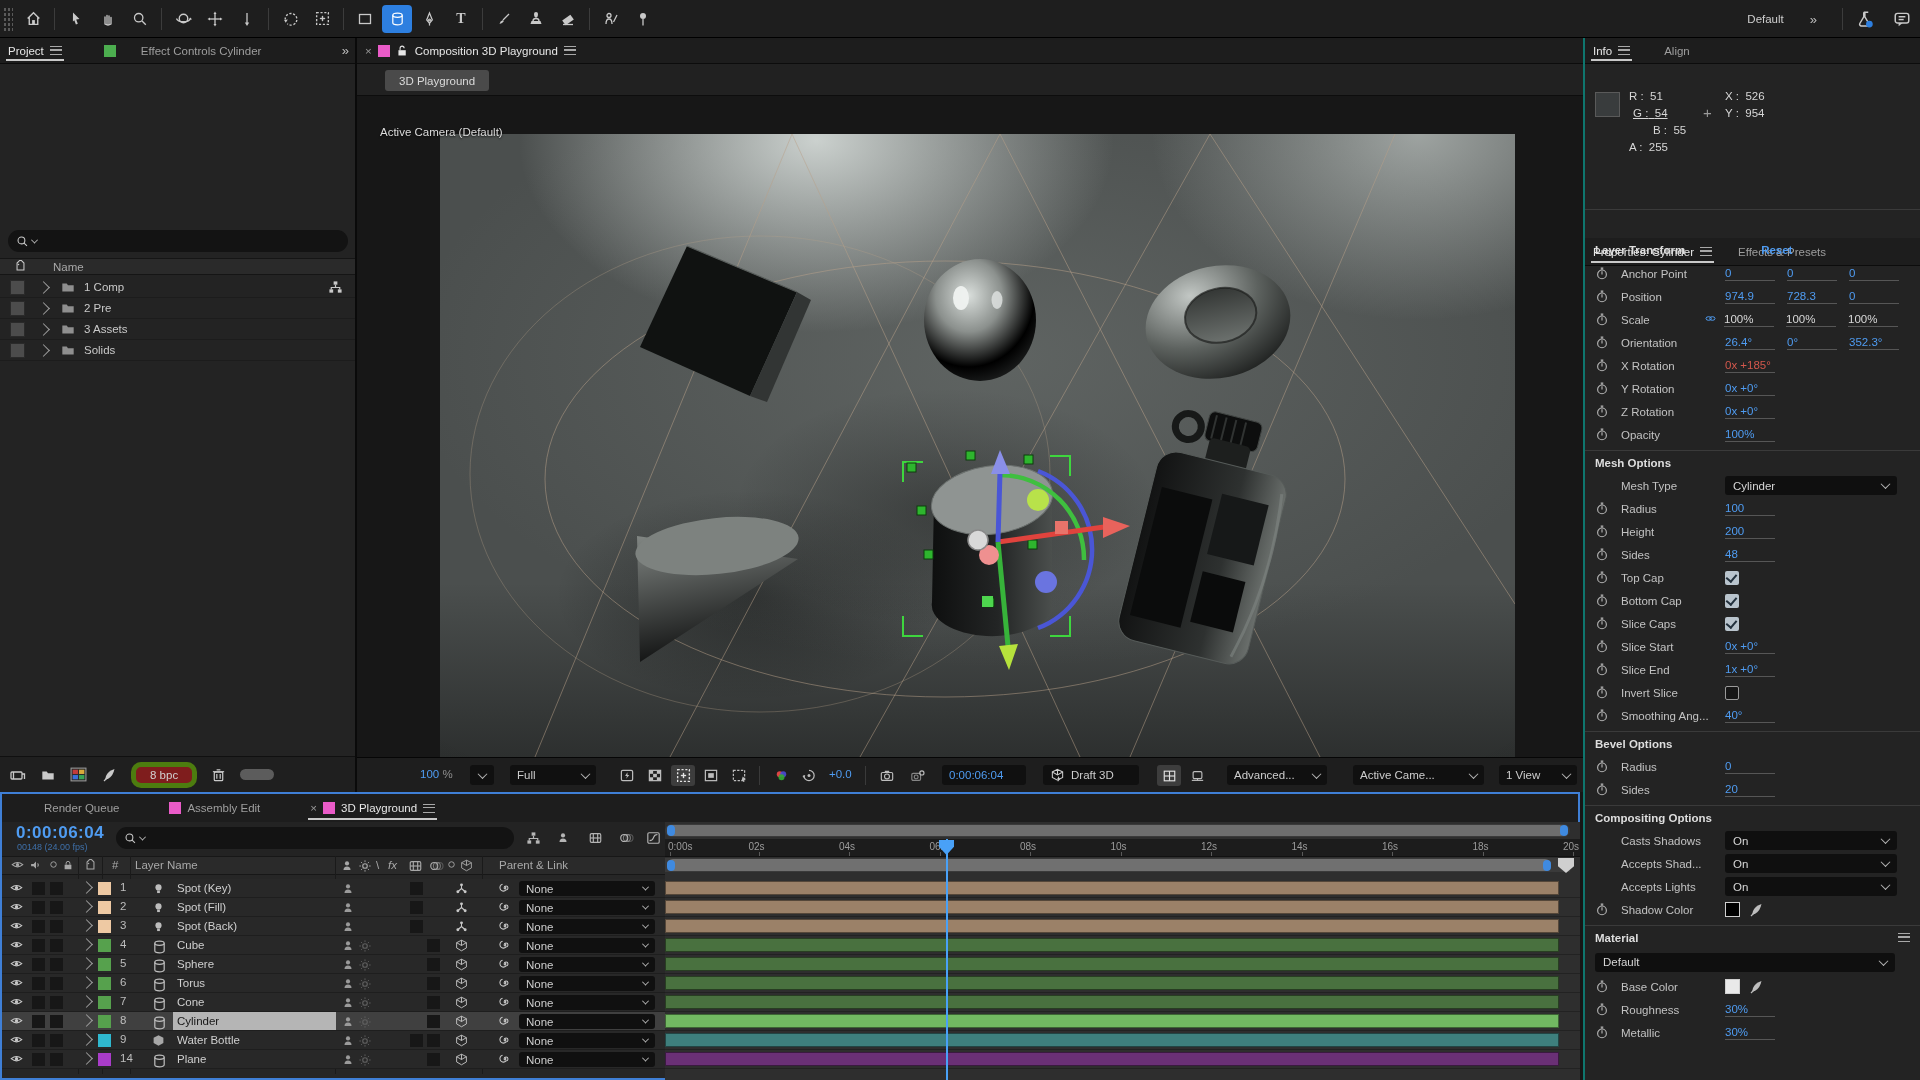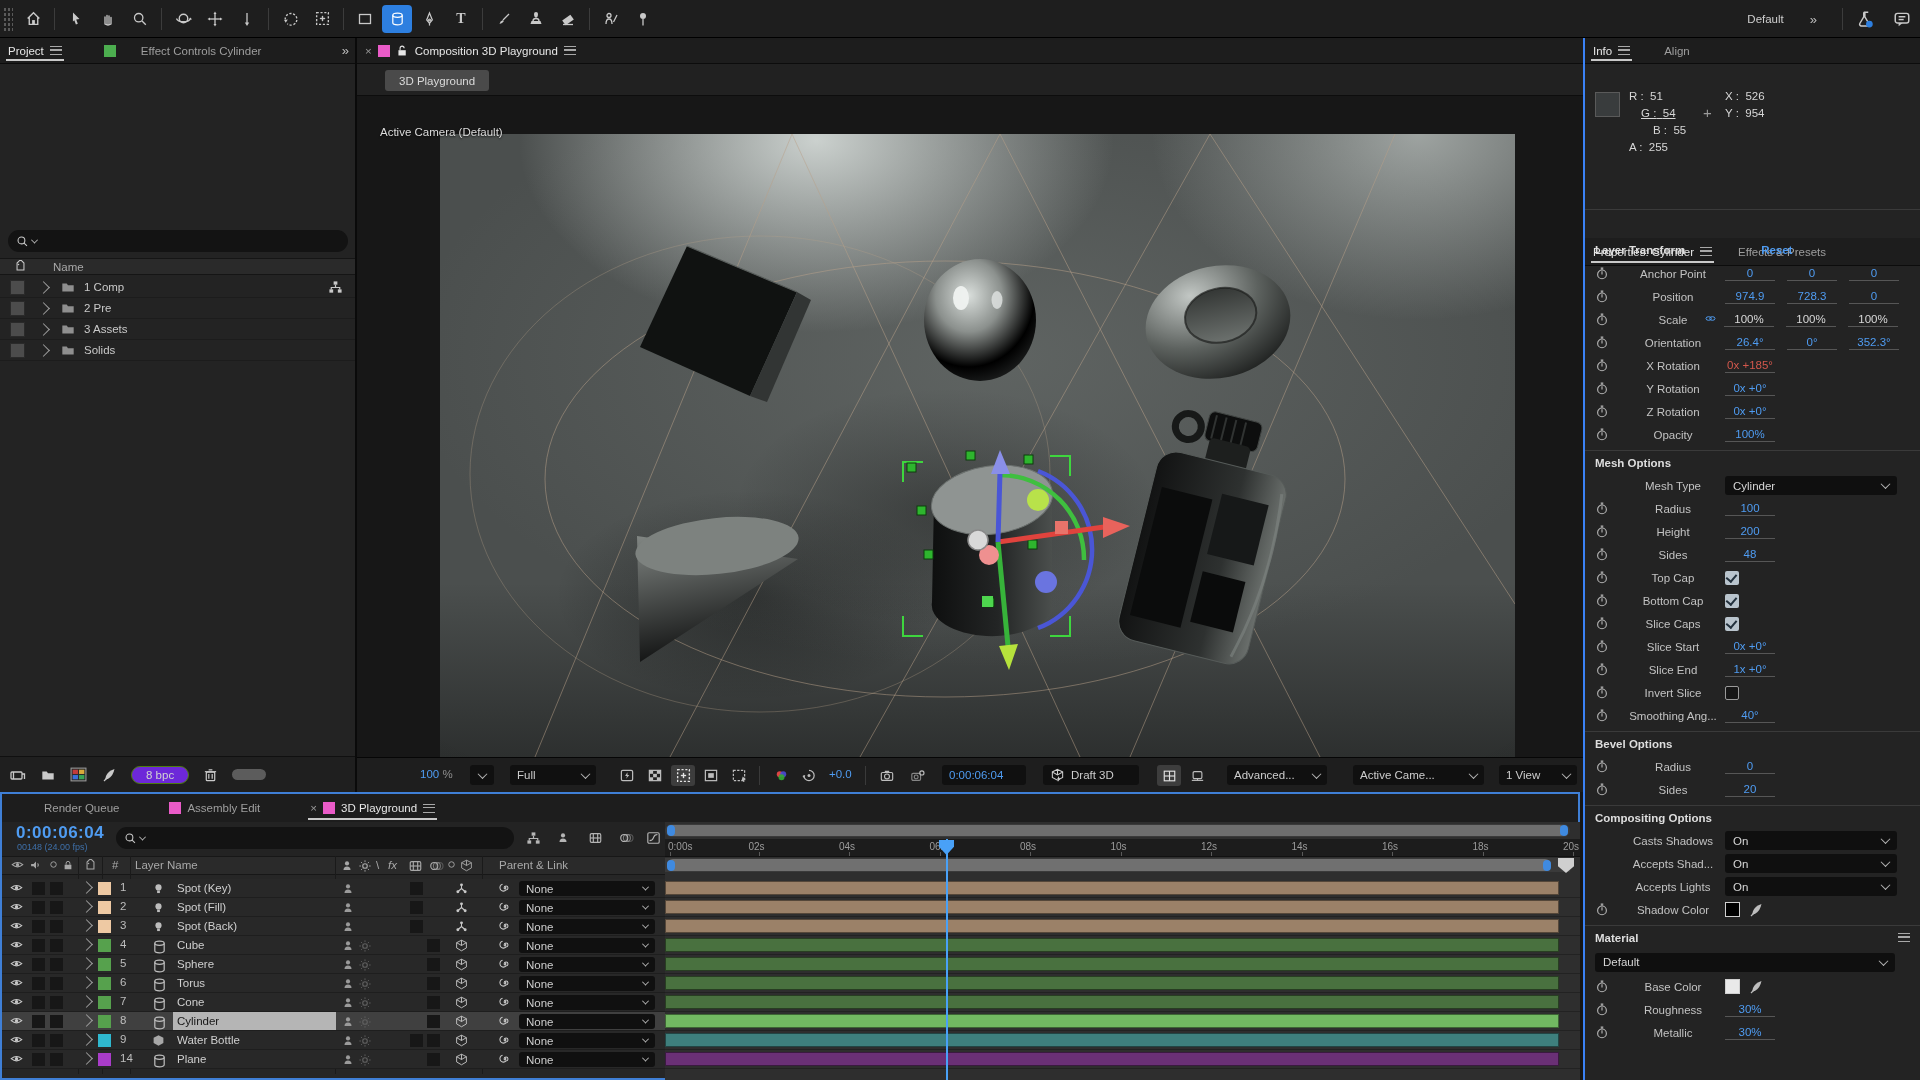--- a/index.html
+++ b/index.html
@@ -33,21 +33,21 @@
 
   
   #project { position:absolute; left:0; top:38px; width:357px; height:754px; background:#222; border-right:2px solid #0a0a0a; }
   #project .content { position:absolute; top:26px; left:0; right:0; bottom:0; background:#232323; }
   #proj-search { position:absolute; left:8px; top:166px; width:340px; height:22px; background:#131313; border-radius:11px; display:flex; align-items:center; padding:0 8px; gap:3px; }
   #proj-head { position:absolute; left:0; top:194px; width:100%; height:17px; background:#2a2a2a; border-top:1px solid #151515; border-bottom:1px solid #151515; display:flex; align-items:center; }
   .proj-row { position:absolute; left:0; width:100%; height:21px; border-bottom:1px solid #1c1c1c; display:flex; align-items:center; }
   .proj-row .chip { width:15px; height:15px; background:#4c4c4c; border:1px solid #2a2a2a; margin-left:10px; }
   .tw { width:9px; height:9px; border-right:1.6px solid #9e9e9e; border-bottom:1.6px solid #9e9e9e; transform:rotate(-45deg); margin-left:14px; }
   #proj-footer { position:absolute; left:0; bottom:0; width:100%; height:36px; background:#1f1f1f; border-top:1px solid #101010; display:flex; align-items:center; gap:14px; padding-left:8px; }
-  .bpc-pill { background:#6d28d9; border:1px solid #4d7c0f; border-radius:10px; padding:2px 14px; color:#d2d2d2; }
+  .bpc-pill { background:#7f1d1d; border:5px solid #4d7c0f; border-radius:10px; padding:2px 14px; color:#d2d2d2; }
   .gray-pill { width:34px; height:11px; border-radius:6px; background:#5c5c5c; }
 
   
   #viewer { position:absolute; left:357px; top:38px; width:1226px; height:754px; background:#1d1d1d; }
   #crumbbar { position:absolute; left:0; top:26px; width:100%; height:32px; background:#212121; border-bottom:1px solid #0d0d0d; }
   #crumb-btn { position:absolute; left:28px; top:6px; height:21px; background:#4a4a4a; border-radius:3px; color:#dadada; display:flex; align-items:center; padding:0 14px; }
   #compzone { position:absolute; left:0; top:58px; width:100%; height:661px; background:#171717; overflow:hidden; }
   #scene { position:absolute; left:83px; top:38px; width:1075px; height:623px;
     background-color:#4b4f4e;
     background-image:
@@ -60,21 +60,21 @@
       linear-gradient(to bottom, rgba(0,0,0,0) 72%, rgba(8,9,9,.45) 100%);
   }
   #cam-label { position:absolute; left:23px; top:30px; color:#dcdcdc; text-shadow:0 1px 2px rgba(0,0,0,.8); }
   #vtoolbar { position:absolute; left:0; bottom:0; width:100%; height:35px; background:#1e1e1e; border-top:1px solid #060606; }
   .vt { position:absolute; top:7px; }
   .icon-btn { width:24px; height:21px; display:flex; align-items:center; justify-content:center; color:#bdbdbd; border-radius:3px; }
   .icon-btn.on { background:#3d3d3d; color:#e3e3e3; }
   .vsep { position:absolute; top:8px; width:1px; height:19px; background:#3a3a3a; }
 
   
-  #rightcol { position:absolute; left:1583px; top:38px; width:337px; height:1042px; background:#232323; border-left:2px solid #3b82f6;text-align:center; }
+  #rightcol { position:absolute; left:1583px; top:38px; width:337px; height:1042px; background:#232323; border-left:2px solid #0f766e; }
   #info-body { position:relative; height:146px; border-bottom:1px solid #3a3a3a; }
   #info-swatch { position:absolute; left:10px; top:28px; width:25px; height:25px; background:#393c3d; border:1px solid #5a5a5a; }
   .info-line { position:absolute; color:#d6d6d6; }
   #props-tabbar { height:28px; }
   #props-scroll { position:absolute; top:200px; bottom:0; left:0; right:0; overflow:hidden; }
   .sect-head { display:flex; align-items:center; height:24px; padding:0 10px; color:#dedede; font-weight:bold; border-top:1px solid #3a3a3a; margin-top:4px; }
   .sect-head.first { border-top:none; margin-top:0; }
   .prow { display:flex; align-items:center; height:23px; padding-left:10px; position:relative; }
   .prow .swatch-cell { width:26px; display:flex; justify-content:flex-start; color:#b5b5b5; }
   .prow .plabel { width:104px; color:#c2c2c2; white-space:nowrap; overflow:hidden; }
@@ -671,21 +671,21 @@
       <span class="menu-icon"></span>
       <span class="underline"></span>
     </div>
     <div class="tab" style="margin-left:18px;">
       <span>Align</span>
     </div>
   </div>
   <div id="info-body">
     <div id="info-swatch"></div>
     <span class="info-line" style="left:44px; top:26px;"><span>R :</span>&nbsp;&nbsp;<span>51</span></span>
-    <span class="info-line" style="left:56px; top:43px;text-decoration:underline;"><span>G :</span>&nbsp;&nbsp;<span>54</span></span>
+    <span class="info-line" style="left:48px; top:43px;text-decoration:underline;"><span>G :</span>&nbsp;&nbsp;<span>54</span></span>
     <span class="info-line" style="left:44px; top:60px;padding-left:24px;"><span>B :</span>&nbsp;&nbsp;<span>55</span></span>
     <span class="info-line" style="left:44px; top:77px;"><span>A :</span>&nbsp;&nbsp;<span>255</span></span>
     <span class="info-line" style="left:118px; top:40px; color:#9a9a9a; font-size:15px;">+</span>
     <span class="info-line" style="left:140px; top:26px;"><span>X :</span>&nbsp;&nbsp;<span>526</span></span>
     <span class="info-line" style="left:140px; top:43px;"><span>Y :</span>&nbsp;&nbsp;<span>954</span></span>
   </div>
   <div class="tabbar" id="props-tabbar" style="margin-top:28px;">
     <div class="tab active">
       <span>Properties: Cylinder</span>
       <span class="menu-icon"></span>

